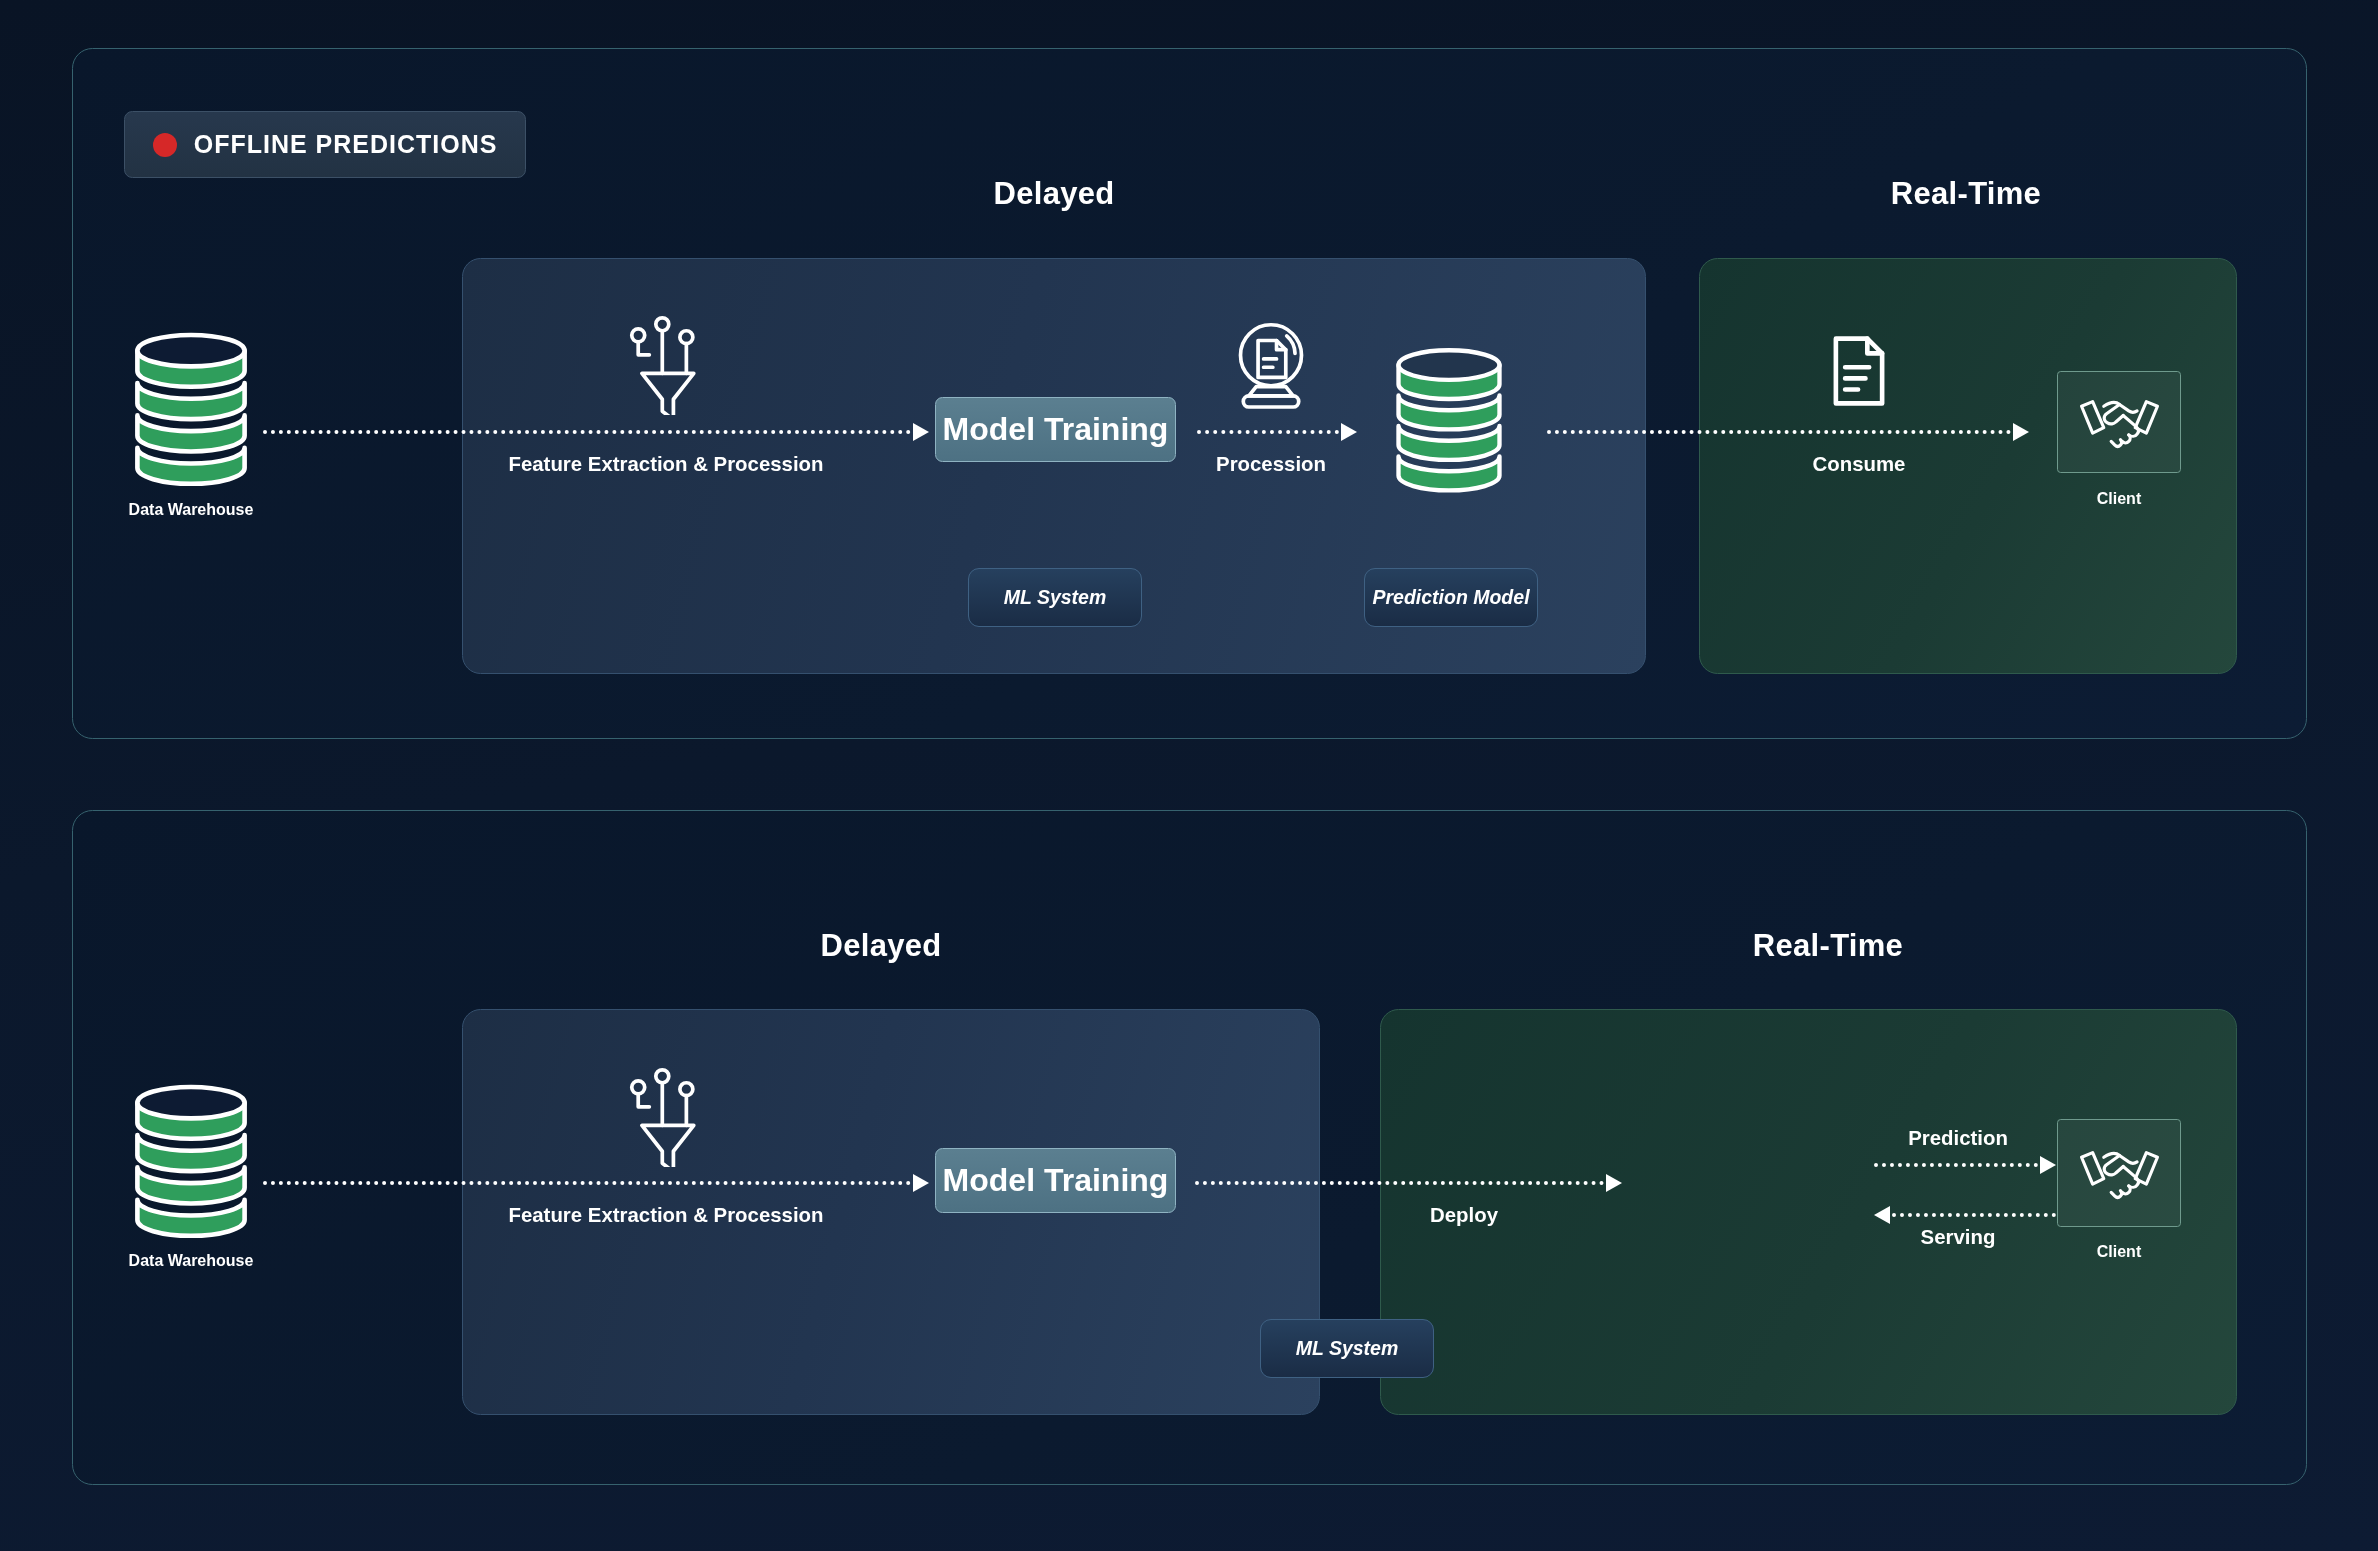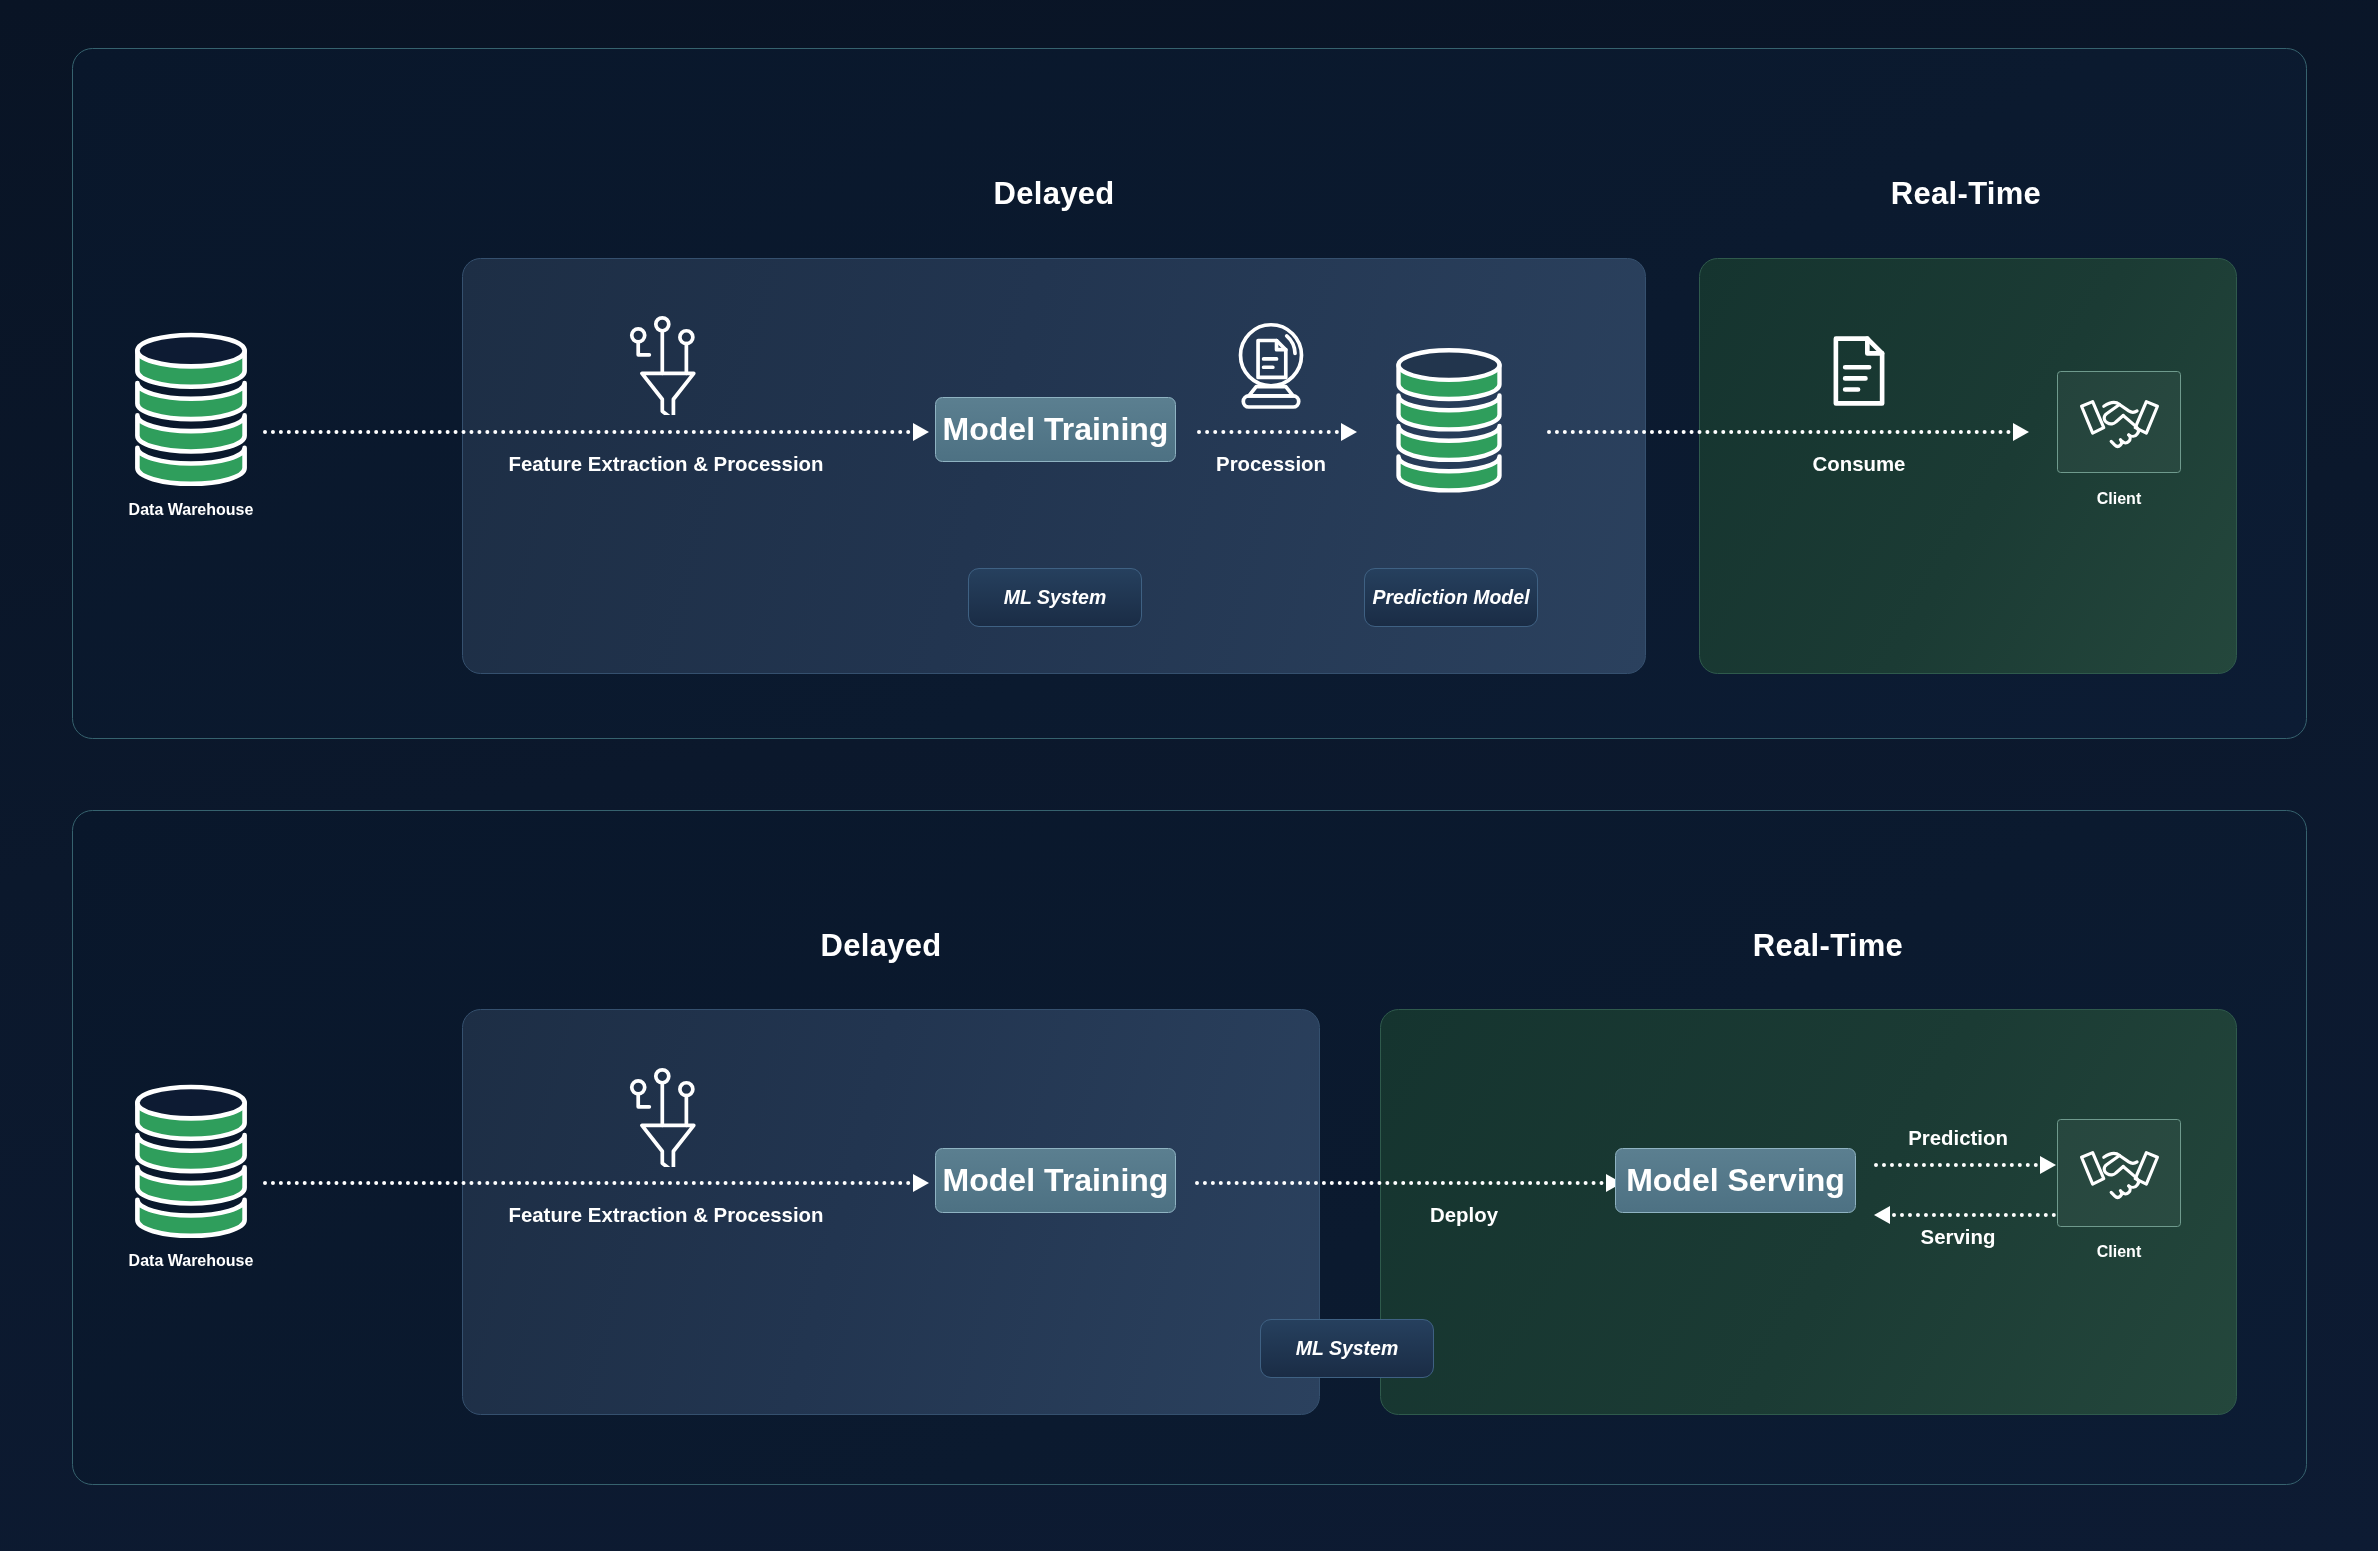--- a/index.html
+++ b/index.html
@@ -169,20 +169,24 @@
     justify-content: center;
   }
 </style>
 </head>
 <body>
 
 <div class="page">
 
   <div class="section-card" id="section-offline"></div>
 
+  <div class="status-badge" style="left:124px; top:111px;">
+    <span class="status-dot dot-red"></span>
+    <span class="status-label">OFFLINE PREDICTIONS</span>
+  </div>
 
   <div class="col-heading" style="left:1054px; top:176px;">Delayed</div>
   <div class="col-heading" style="left:1966px; top:176px;">Real-Time</div>
 
   <div class="icon-wrap" style="left:191px; top:329px;">
     <svg width="122" height="158" viewBox="0 0 132 170">
       <g fill="#2f9e5c" stroke="#ffffff" stroke-width="5" stroke-linejoin="round">
         <path d="M8 128 a58 17 0 0 0 116 0 v22 a58 17 0 0 1 -116 0 z"></path>
         <path d="M8 93 a58 17 0 0 0 116 0 v22 a58 17 0 0 1 -116 0 z"></path>
         <path d="M8 58 a58 17 0 0 0 116 0 v22 a58 17 0 0 1 -116 0 z"></path>
@@ -319,21 +323,20 @@
   <div class="edge-label" style="left:666px; top:1204px;">Feature Extraction &amp; Procession</div>
 
   <div class="node-box" style="left:935px; top:1148px; width:241px; height:65px;">Model Training</div>
 
   <div class="arrow" style="left:1195px; top:1180px; width:427px;">
     <span class="line"></span>
     <span class="head-right"></span>
   </div>
   <div class="edge-label" style="left:1464px; top:1204px;">Deploy</div>
 
-  <div class="node-box" style="left:1615px; top:1148px; width:241px; height:65px;">Model Serving</div>
 
   <div class="edge-label" style="left:1958px; top:1127px;">Prediction</div>
   <div class="arrow" style="left:1874px; top:1162px; width:182px;">
     <span class="line"></span>
     <span class="head-right"></span>
   </div>
 
   <div class="arrow" style="left:1874px; top:1212px; width:182px;">
     <span class="head-left"></span>
     <span class="line"></span>

